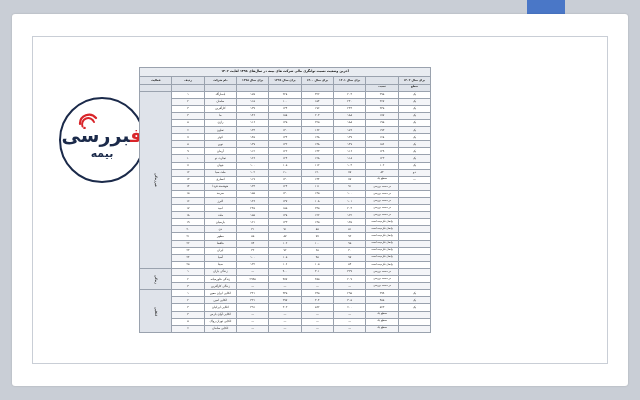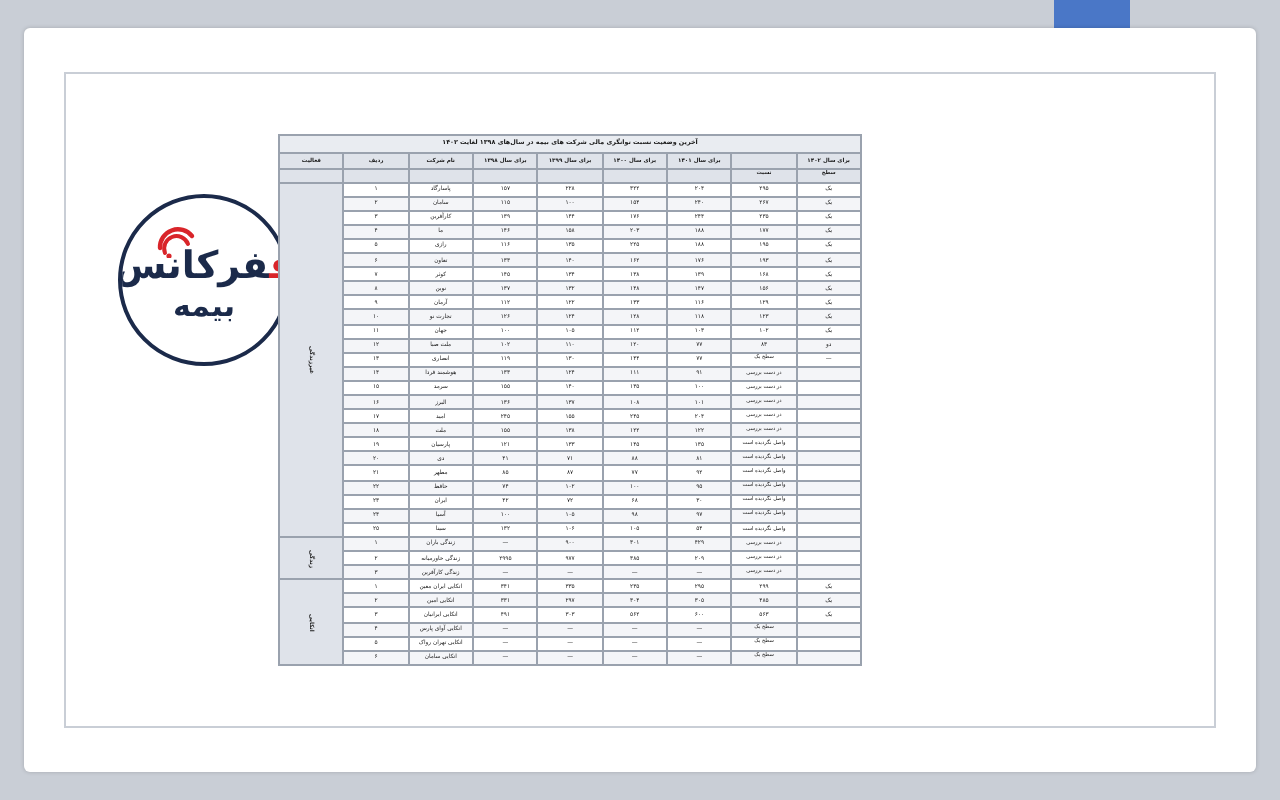--- a/index.html
+++ b/index.html
@@ -26,21 +26,21 @@
   
   .logo{
     position:absolute;left:26px;top:60px;width:82px;height:82px;
     border-radius:50%;background:#ffffff;
     border:2px solid #1b2a4a;
     display:flex;flex-direction:column;align-items:center;justify-content:center;
     overflow:hidden;
   }
   .logo-line1{font-size:19px;font-weight:bold;color:#1b2a4a;line-height:1;letter-spacing:-1px;margin-top:4px;}
   .logo-line1 .red{color:#d9252a;}
-  .logo-line2{font-size:15px;font-weight:bold;color:#1b2a4a;line-height:1;margin-top:3px;}
+  .logo-line2{font-size:11px;font-weight:bold;color:#1b2a4a;line-height:1;margin-top:3px;}
   .logo-wave{position:absolute;top:14px;left:17px;width:20px;height:16px;}
   
   .table-wrap{
     position:absolute;right:176px;top:30px;width:292px;
   }
   table{border-collapse:collapse;width:100%;table-layout:fixed;
         font-size:2.9px;color:#1a1a1a;}
   td,th{border:0.4px solid #9aa2ae;padding:0;text-align:center;
         vertical-align:middle;line-height:1.05;height:6.1px;
         overflow:hidden;white-space:nowrap;font-weight:normal;}
@@ -73,21 +73,21 @@
 
 <div class="frame-outer">
   <div class="frame-inner">
 
     <div class="logo">
       <svg class="logo-wave" viewBox="0 0 20 16">
         <path d="M2 11 A9 9 0 0 1 18 5" stroke="#d9252a" stroke-width="2.2" fill="none" stroke-linecap="round"></path>
         <path d="M4.5 13.5 A6 6 0 0 1 16 9" stroke="#d9252a" stroke-width="2" fill="none" stroke-linecap="round"></path>
         <circle cx="6.5" cy="15" r="1.3" fill="#d9252a"></circle>
       </svg>
-      <div class="logo-line1"><span class="red">ف</span><span>فرکانس</span></div>
+      <div class="logo-line1"><span class="red">ف</span><span>بررسی</span></div>
       <div class="logo-line2">بیمه</div>
     </div>
 
     <div class="table-wrap">
       <table>
         <thead>
           <tr class="title-row">
             <td colspan="9">آخرین وضعیت نسبت توانگری مالی شرکت های بیمه در سال‌های ۱۳۹۸ لغایت ۱۴۰۲</td>
           </tr>
           <tr class="hdr">

